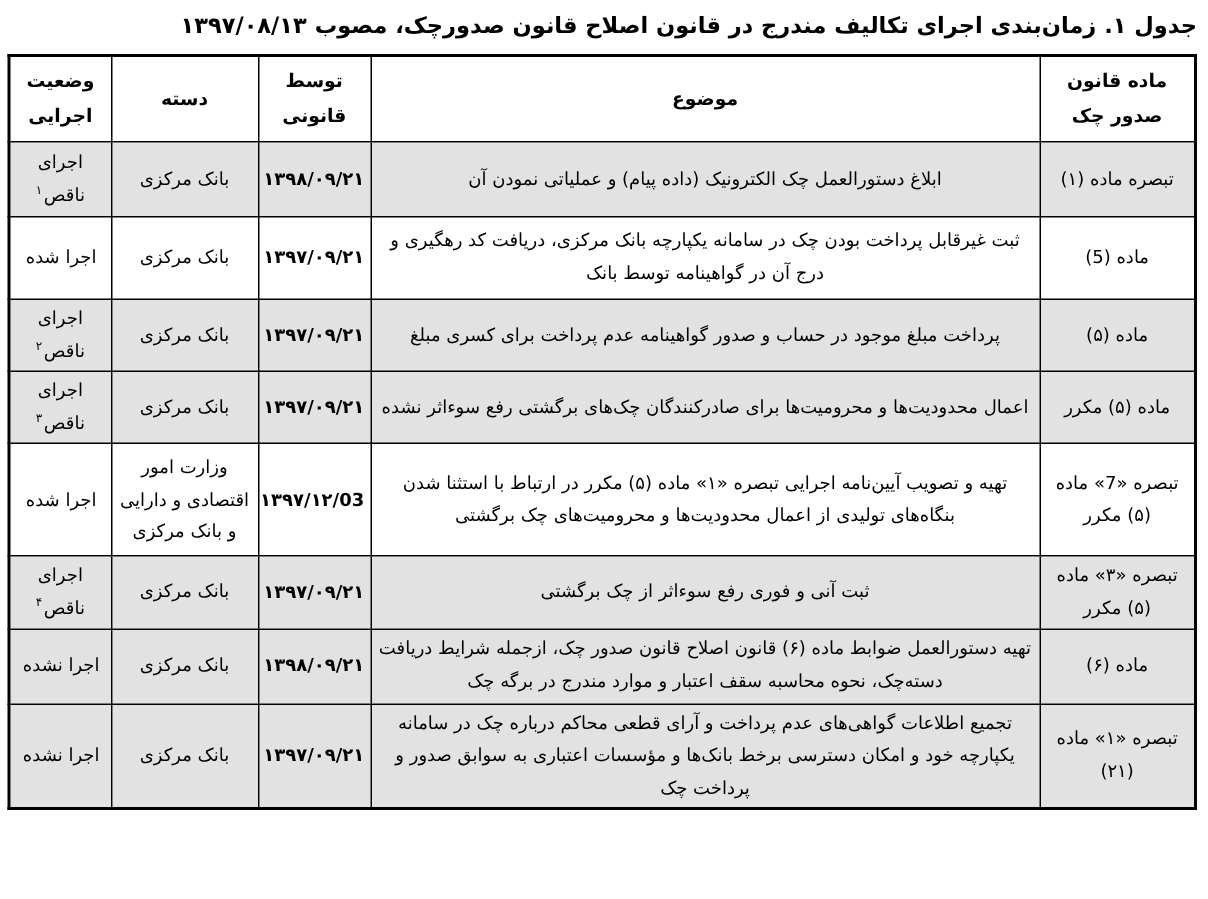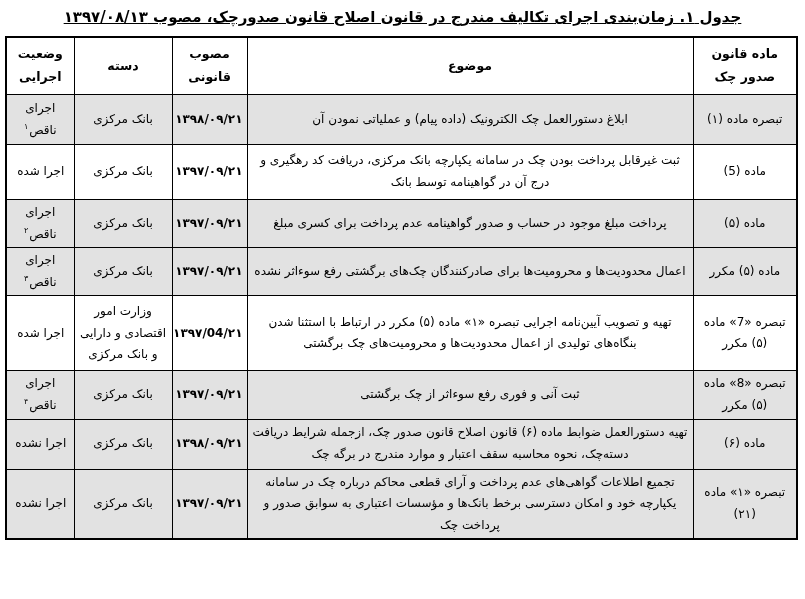--- a/index.html
+++ b/index.html
@@ -5,27 +5,26 @@
   * { box-sizing: border-box; }
   html, body {
     margin: 0; padding: 0;
     background: var(--page-bg, #ffffff);
     color: var(--text, #000000);
     font-family: "DejaVu Sans", "Liberation Sans", sans-serif;
   }
   body { width: 805px; height: 599px; overflow: hidden; }
   .page { padding: 3px 7px 0 7px; }
   .title {
-    text-align: center;
+    text-align: right;
     font-weight: bold;
     font-size: 15px;
     line-height: 1.7;
     padding: 2px 0 5px 0;
     direction: rtl;
-    text-decoration: underline;
   }
   table.law-table {
     border-collapse: collapse;
     table-layout: fixed;
     width: 791px;
     direction: rtl;
     border: 2px solid var(--border, #000000);
   }
   col.c-article   { width: 104px; }
   col.c-subject   { width: 446px; }
@@ -78,21 +77,21 @@
       <col class="c-article">
       <col class="c-subject">
       <col class="c-deadline">
       <col class="c-authority">
       <col class="c-status">
     </colgroup>
     <thead>
       <tr>
         <th>ماده قانون صدور چک</th>
         <th>موضوع</th>
-        <th>مصوب قانونی</th>
+        <th>توسط قانونی</th>
         <th>دسته</th>
         <th>وضعیت اجرایی</th>
       </tr>
     </thead>
     <tbody>
       <tr class="shaded">
         <td>تبصره ماده (۱)</td>
         <td>ابلاغ دستورالعمل چک الکترونیک (داده پیام) و عملیاتی نمودن آن</td>
         <td><span class="date">۱۳۹۸/۰۹/۲۱</span></td>
         <td>بانک مرکزی</td>
@@ -115,26 +114,26 @@
       <tr class="shaded">
         <td>ماده (۵) مکرر</td>
         <td>اعمال محدودیت‌ها و محرومیت‌ها برای صادرکنندگان چک‌های برگشتی رفع سوءاثر نشده</td>
         <td><span class="date">۱۳۹۷/۰۹/۲۱</span></td>
         <td>بانک مرکزی</td>
         <td><span>اجرای ناقص</span><sup class="fn">۳</sup></td>
       </tr>
       <tr>
         <td>تبصره «7» ماده (۵) مکرر</td>
         <td>تهیه و تصویب آیین‌نامه اجرایی تبصره «۱» ماده (۵) مکرر در ارتباط با استثنا شدن بنگاه‌های تولیدی از اعمال محدودیت‌ها و محرومیت‌های چک برگشتی</td>
-        <td><span class="date">۱۳۹۷/04/۲۱</span></td>
+        <td><span class="date">۱۳۹۷/۱۲/03</span></td>
         <td>وزارت امور اقتصادی و دارایی و بانک مرکزی</td>
         <td><span>اجرا شده</span><sup class="fn"></sup></td>
       </tr>
       <tr class="shaded">
-        <td>تبصره «8» ماده (۵) مکرر</td>
+        <td>تبصره «۳» ماده (۵) مکرر</td>
         <td>ثبت آنی و فوری رفع سوءاثر از چک برگشتی</td>
         <td><span class="date">۱۳۹۷/۰۹/۲۱</span></td>
         <td>بانک مرکزی</td>
         <td><span>اجرای ناقص</span><sup class="fn">۴</sup></td>
       </tr>
       <tr class="shaded">
         <td>ماده (۶)</td>
         <td>تهیه دستورالعمل ضوابط ماده (۶) قانون اصلاح قانون صدور چک، ازجمله شرایط دریافت دسته‌چک، نحوه محاسبه سقف اعتبار و موارد مندرج در برگه چک</td>
         <td><span class="date">۱۳۹۸/۰۹/۲۱</span></td>
         <td>بانک مرکزی</td>

